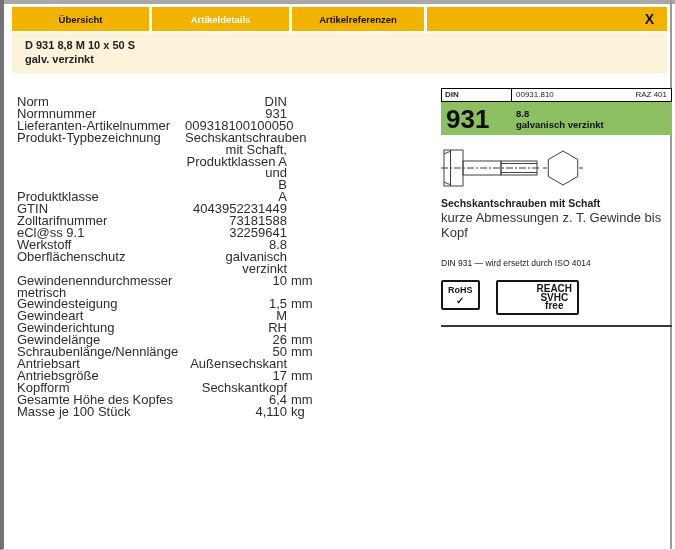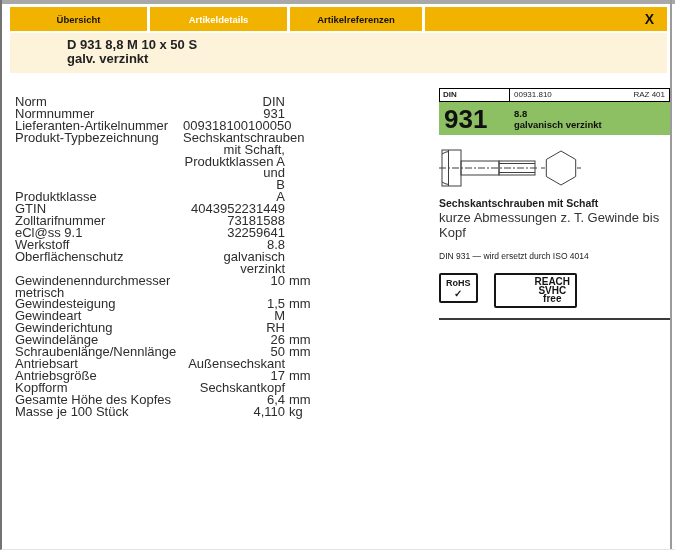--- a/index.html
+++ b/index.html
@@ -1,21 +1,21 @@
 <!DOCTYPE html>
 <html style="--yellow: #F2B200; --cream: #FCF3DA; --green: #8DC063;"><head>
 <meta charset="utf-8">
 <style>
   * { margin:0; padding:0; box-sizing:border-box; }
   html,body { background:#fff; }
   body { font-family:"Liberation Sans", sans-serif; color:#1e1e1e; }
 
   .window {
     position:relative; width:675px; height:550px; background:#fff;
-    border-left:2px solid #737373; border-bottom:1px solid #e4e4e4;
+    border-left:4px solid #737373; border-bottom:1px solid #e4e4e4;
     overflow:hidden;
   }
   .top-strip { position:absolute; top:0; left:0; right:0; height:4px; background:#a8a8a8; }
   .right-edge { position:absolute; top:0; right:3px; width:2px; height:100%; background:#9b9b9b; }
 
   
   .tabbar { position:absolute; top:7px; left:8px; right:8px; height:24px; display:flex; gap:3px; }
   .tab {
     width:137px; height:100%; background:var(--yellow);
     display:flex; align-items:center; justify-content:center;
@@ -27,21 +27,21 @@
     flex:1; background:var(--yellow); display:flex; align-items:center; justify-content:flex-end;
     padding-right:13px;
   }
   .close-x { font-size:14px; font-weight:bold; color:#111; cursor:pointer; line-height:1; }
 
   
   .subheader {
     position:absolute; top:33px; left:8px; right:8px; height:40px;
     background:var(--cream); padding:5px 0 0 13px;
   }
-  .subheader div { font-size:13px; font-weight:bold; line-height:14px; color:#222;margin-left:44px; }
+  .subheader div { font-size:11px; font-weight:bold; line-height:14px; color:#222; }
 
   
   .spec-table { position:absolute; top:96px; left:13px; width:300px; }
   .spec-row { display:grid; grid-template-columns:168px 102px 1fr; font-size:13px; line-height:11.9px; }
   .spec-label { color:#2d2d2d; }
   .spec-value { text-align:right; white-space:pre-line; color:#2d2d2d; }
   .spec-unit  { padding-left:4px; color:#2d2d2d; }
 
   
   .product-card { position:absolute; top:88px; left:437px; width:231px; }
@@ -49,21 +49,21 @@
   .head-c1 { width:70px; border-right:1px solid #000; padding:1px 3px; font-weight:bold; }
   .head-c2 { flex:1; display:flex; justify-content:space-between; padding:1px 4px; }
   .green-bar { background:var(--green); height:33px; display:flex; align-items:center; }
   .green-num { width:71px; padding-left:5px; font-size:26px; font-weight:bold; color:#101010; line-height:30px; }
   .green-info { font-size:9.5px; font-weight:bold; line-height:11px; padding-left:4px; color:#101010; }
 
   .drawing { margin-top:9px; height:48px; }
 
   .pc-title { margin-top:5px; font-size:10.5px; font-weight:bold; }
   .pc-sub   { margin-top:1px; font-size:13px; color:#333; }
-  .pc-note  { margin-top:11px; font-size:8.5px; color:#222; }
+  .pc-note  { margin-top:18px; font-size:8.5px; color:#222; }
 
   .badges { margin-top:12px; display:flex; gap:16px; align-items:flex-start; }
   .badge {
     border:2px solid #151515; border-radius:2px; text-align:center;
     padding:3px 5px 2px 5px; font-weight:bold; color:#151515; background:#fff;
   }
   .badge-rohs .b-line1 { font-size:9px; line-height:10px; }
   .badge-rohs .b-check { font-size:10px; line-height:11px; }
   .badge-reach div { font-size:10px; line-height:8.5px;margin-left:34px; }
   .rule { margin-top:10px; border-top:2px solid #3a3a3a; width:100%; }

